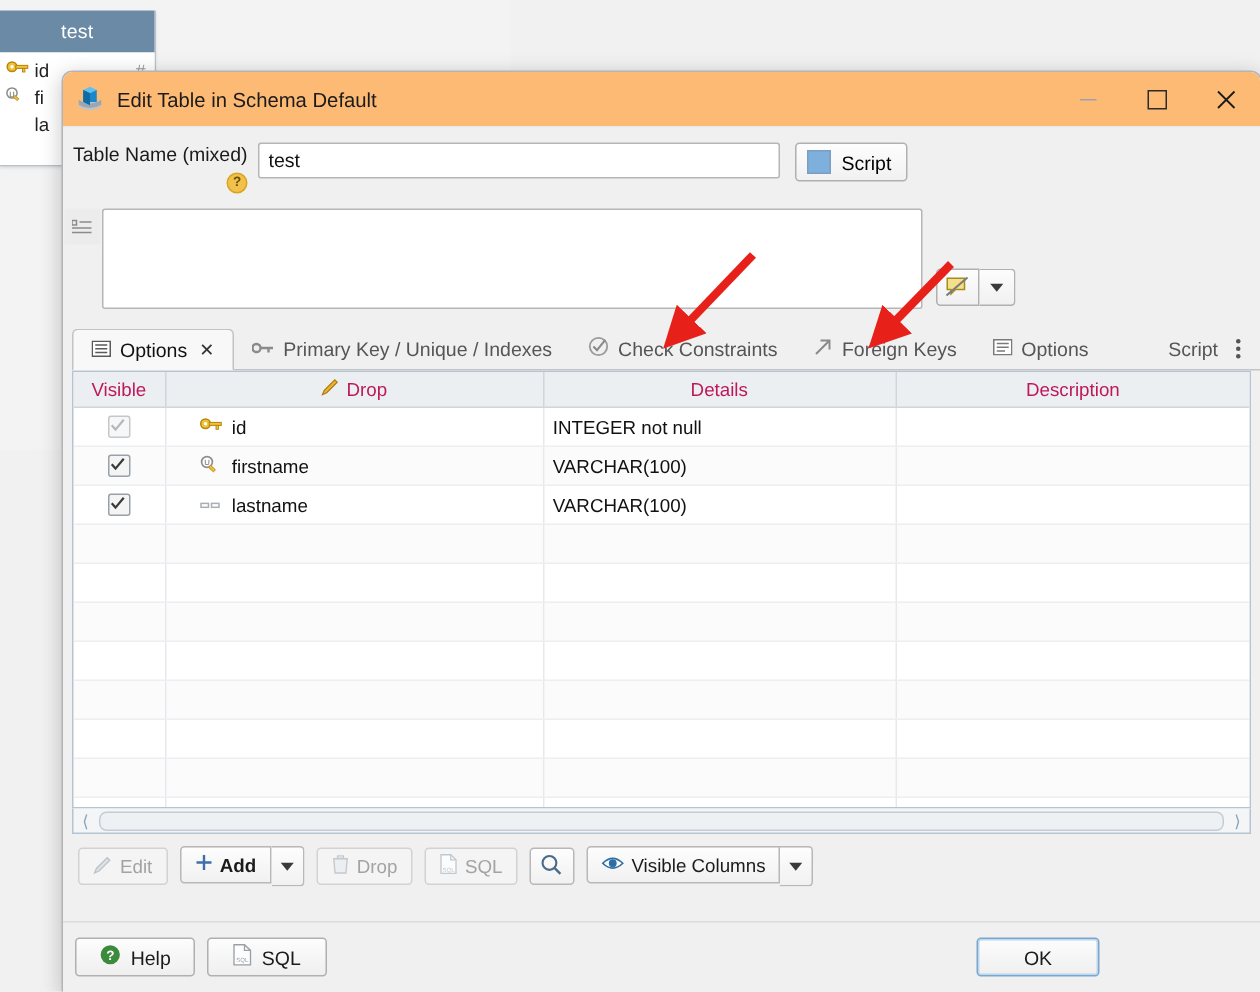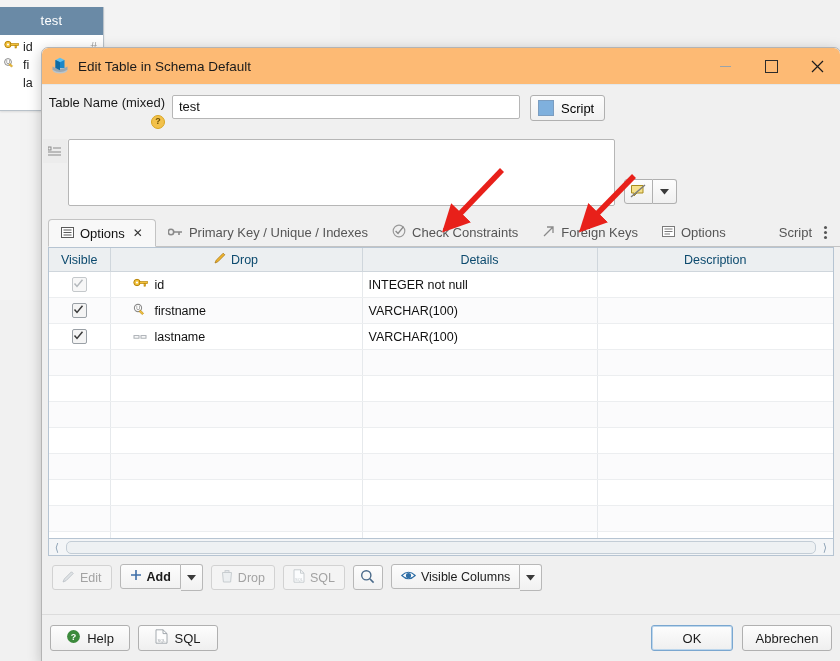--- a/index.html
+++ b/index.html
@@ -89,21 +89,21 @@
   .tab .tabx{font-size:12px;color:#333;margin-left:2px;}
   .tab-script{margin-left:auto;color:#555;padding-right:4px;}
   .kebab{width:18px;height:27px;display:flex;flex-direction:column;align-items:center;justify-content:center;gap:2px;padding-right:6px;}
   .kebab i{width:3px;height:3px;background:#555;border-radius:50%;display:block;}
 
   
   .grid-wrap{margin:0 6px;border:1px solid #b6c4d2;background:#fff;height:292px;box-sizing:border-box;overflow:hidden;}
   table.grid{border-collapse:collapse;width:100%;table-layout:fixed;}
   table.grid th{
     background:#eceff1;border-right:1px solid #cfd6dc;border-bottom:1px solid #cfd6dc;
-    font-weight:400;font-size:12.5px;color:#0c4a6e;height:23px;padding:0;
+    font-weight:400;font-size:12.5px;color:#be185d;height:23px;padding:0;
   }
   table.grid th .thin{display:flex;align-items:center;justify-content:center;gap:5px;}
   table.grid td{
     border-right:1px solid #e6e9ec;border-bottom:1px solid #eceef0;
     height:25px;padding:0 6px;font-size:12.5px;color:#111;vertical-align:middle;overflow:hidden;white-space:nowrap;
   }
   tr.odd td{background:#ffffff;}
   tr.even td{background:#fbfbfc;}
   td.c-vis{text-align:center;padding:0;}
   .chk{width:13px;height:13px;border:1px solid #9aa0a6;background:#fff;display:inline-block;position:relative;vertical-align:middle;border-radius:2px;}
@@ -560,23 +560,20 @@
             <path d="M1 .8 H8 L12 4.6 V14.2 H1 Z" fill="#fdfdfd" stroke="#9aa0a6" stroke-width=".9"></path>
             <path d="M8 .8 V4.6 H12" fill="none" stroke="#9aa0a6" stroke-width=".9"></path>
             <text x="6.5" y="12.6" font-size="4" fill="#9aa0a6" text-anchor="middle" font-family="Liberation Sans, sans-serif">SQL</text>
           </svg>
       </span>
       <span>SQL</span>
     </button>
     <button class="foot-btn focus" style="right:107px;top:10px;width:82px;">
       <span>OK</span>
     </button>
-    <button class="foot-btn" style="right:8px;top:10px;width:90px;">
-      <span>Abbrechen</span>
-    </button>
   </div>
 </div>
 
 <svg class="arrow-layer" width="840" height="661" viewBox="0 0 840 661">
   <defs>
     <marker id="ah" markerWidth="5" markerHeight="5" refX="1.6" refY="2.5" orient="auto">
       <path d="M0 0 L5 2.5 L0 5 Z" fill="#e8201a"></path>
     </marker>
   </defs>
   <line x1="502" y1="170" x2="455" y2="219" stroke="#e8201a" stroke-width="5.5" marker-end="url(#ah)"></line>

